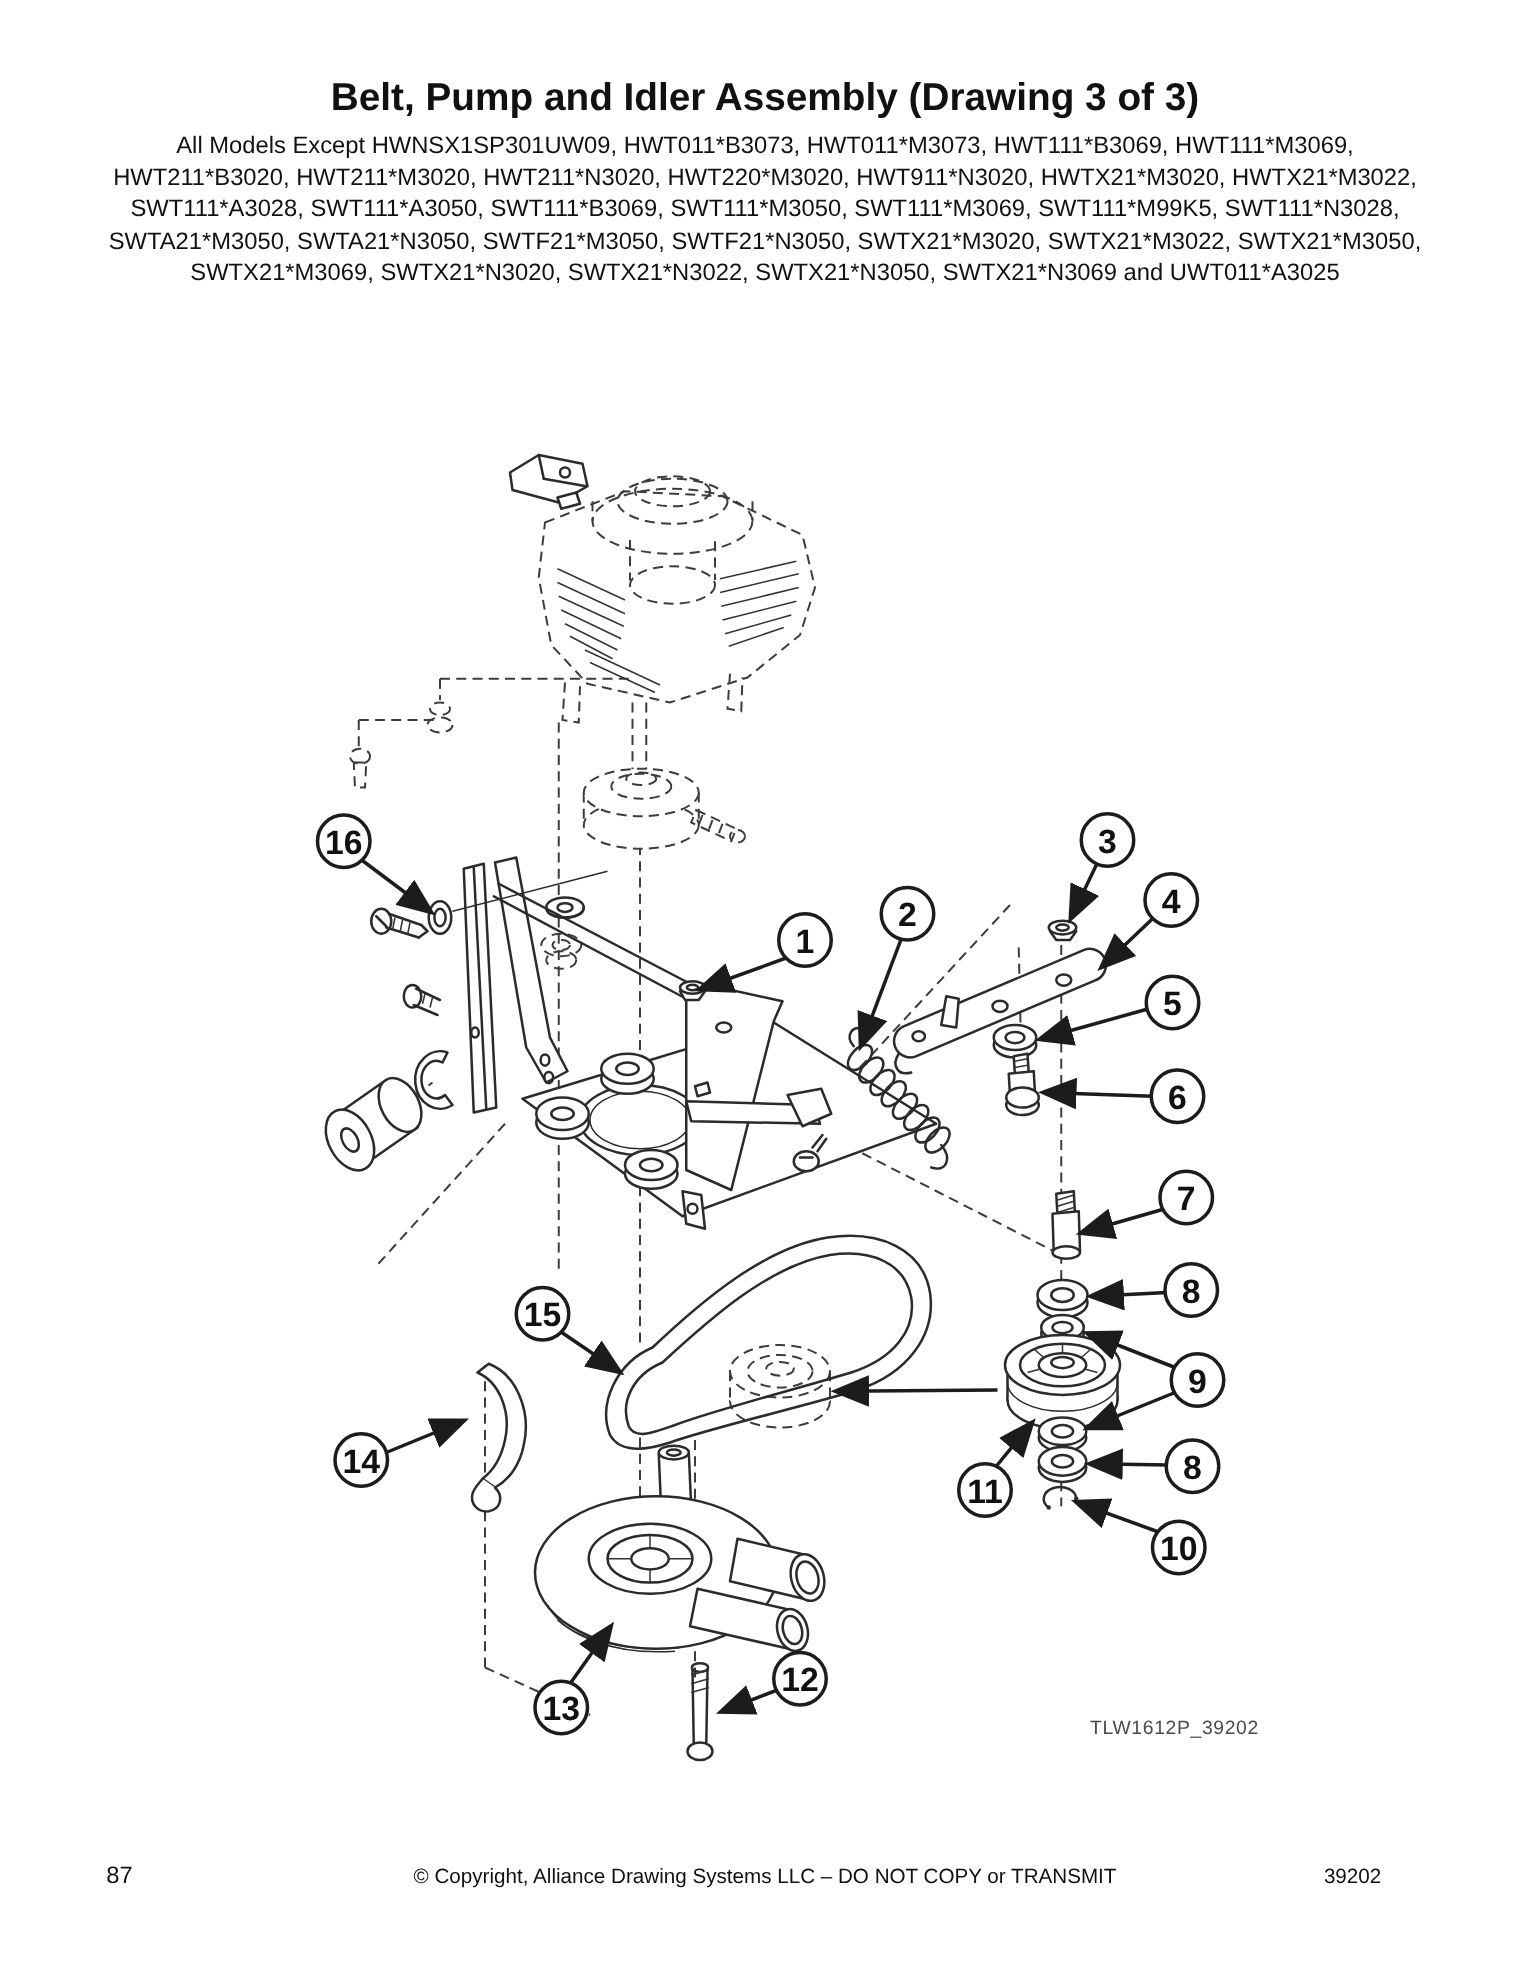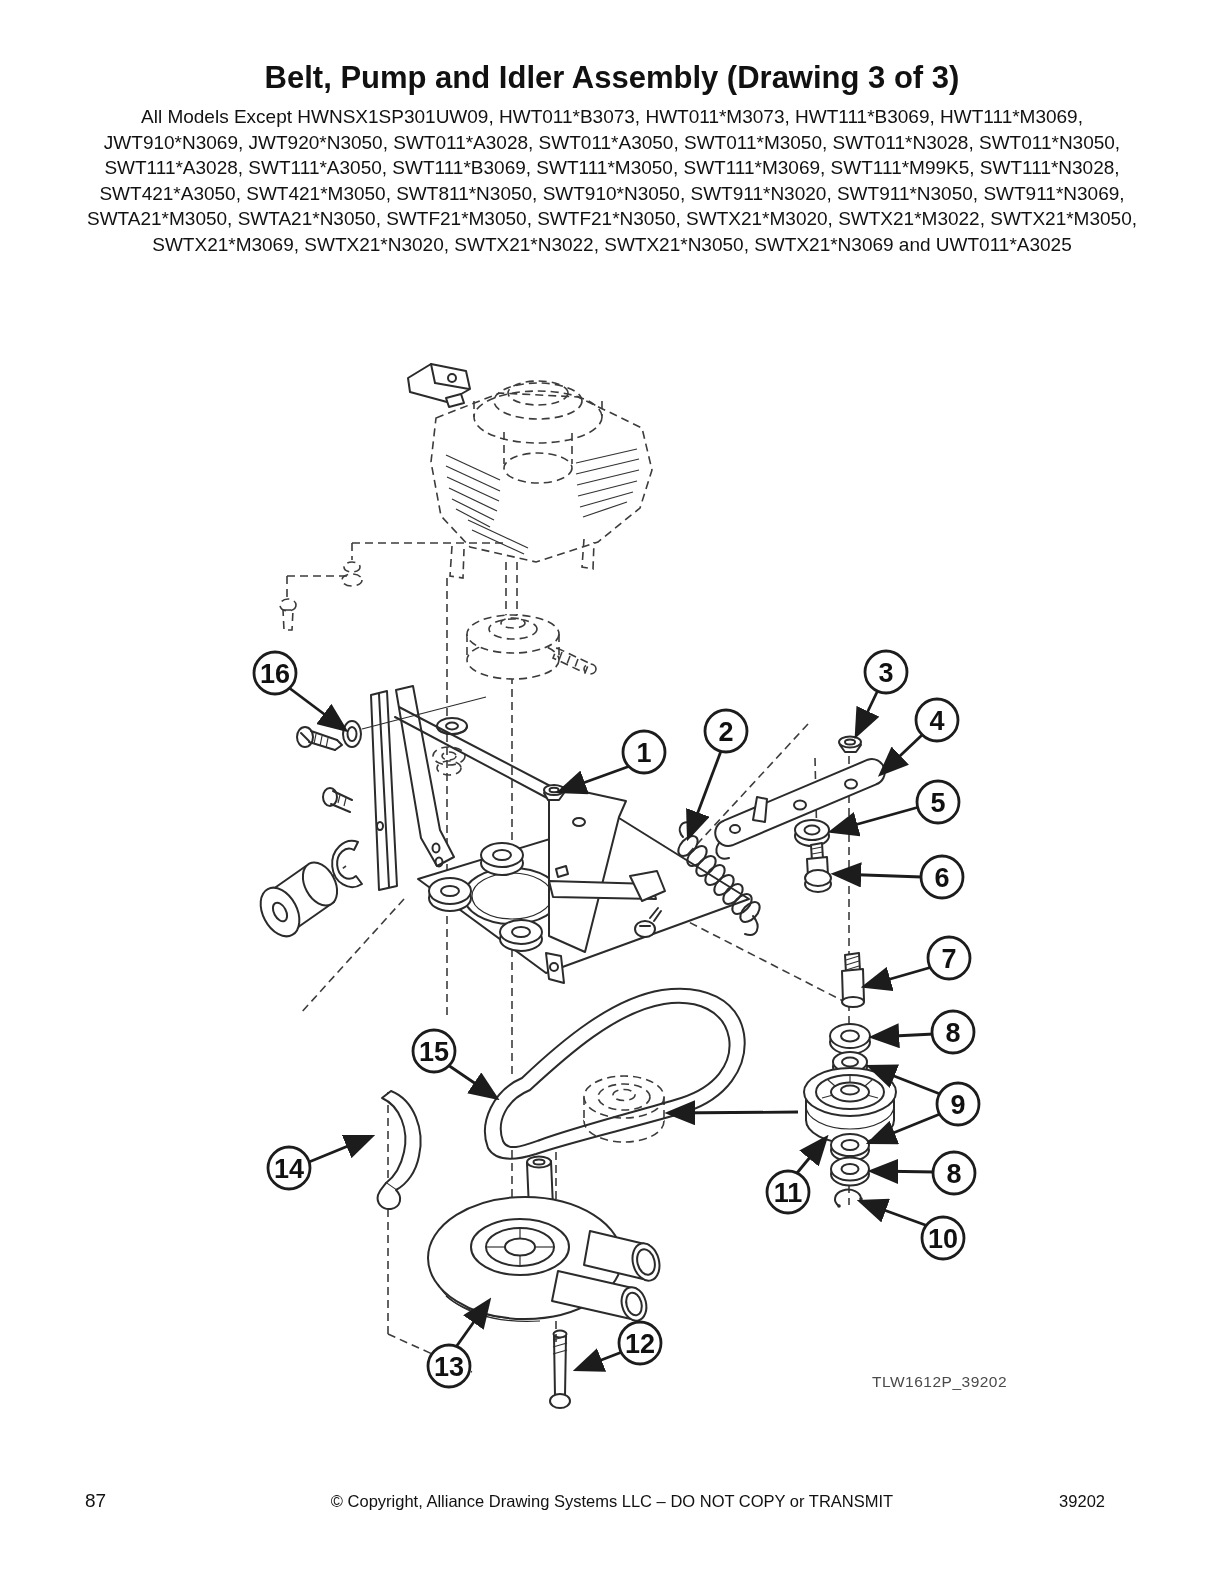--- a/index.html
+++ b/index.html
@@ -29,23 +29,22 @@
   .footer .docno{position:absolute;right:119px;top:2px;}
 </style>
 </head>
 <body>
 
 <div class="page">
 
   <h1 class="title">Belt, Pump and Idler Assembly (Drawing 3 of 3)</h1>
   <div class="models">
     <div>All Models Except HWNSX1SP301UW09, HWT011*B3073, HWT011*M3073, HWT111*B3069, HWT111*M3069,</div>
-    <div>JWT910*N3069, JWT920*N3050, SWT011*A3028, SWT011*A3050, SWT011*M3050, SWT011*N3028, SWT011*N3050,</div>
+    <div>HWT211*B3020, HWT211*M3020, HWT211*N3020, HWT220*M3020, HWT911*N3020, HWTX21*M3020, HWTX21*M3022,</div>
     <div>SWT111*A3028, SWT111*A3050, SWT111*B3069, SWT111*M3050, SWT111*M3069, SWT111*M99K5, SWT111*N3028,</div>
-    <div>SWT421*A3050, SWT421*M3050, SWT811*N3050, SWT910*N3050, SWT911*N3020, SWT911*N3050, SWT911*N3069,</div>
     <div>SWTA21*M3050, SWTA21*N3050, SWTF21*M3050, SWTF21*N3050, SWTX21*M3020, SWTX21*M3022, SWTX21*M3050,</div>
     <div>SWTX21*M3069, SWTX21*N3020, SWTX21*N3022, SWTX21*N3050, SWTX21*N3069 and UWT011*A3025</div>
   </div>
 
   <svg class="fig" viewBox="0 0 1224 1584">
     <defs>
       <marker id="ah" markerWidth="11" markerHeight="9" refX="9" refY="4.5" orient="auto">
         <path d="M0,0 L11,4.5 L0,9 Z" fill="#1c1c1c"></path>
       </marker>
     </defs>

